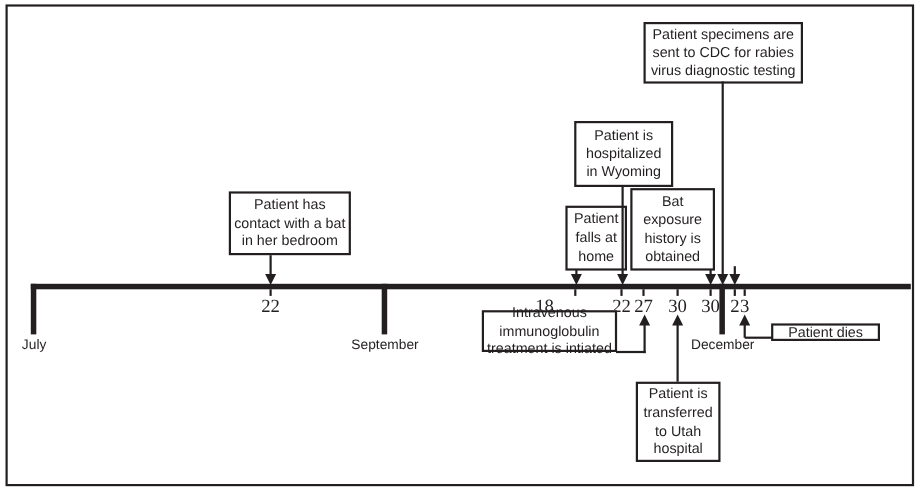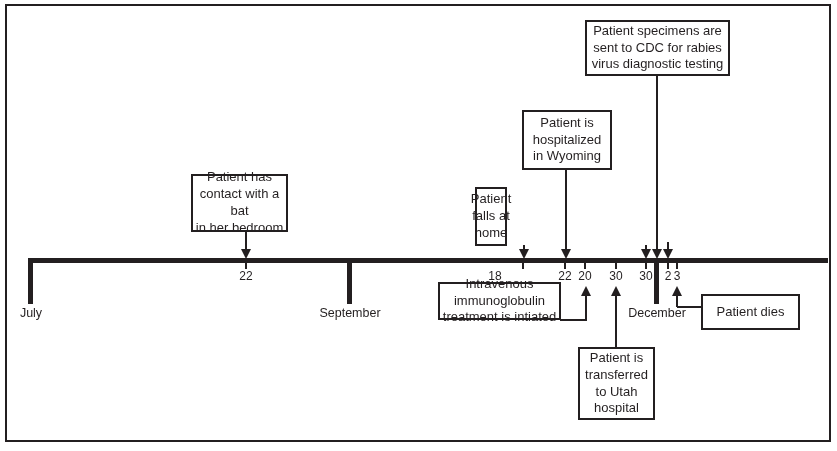--- a/index.html
+++ b/index.html
@@ -38,22 +38,23 @@
   .tick {
     position: absolute;
     top: 263px;
     width: 2px; height: 6px;
     background: var(--ink);
   }
   .tlabel {
     position: absolute;
     top: 269px;
     transform: translateX(-50%);
-    font-size: 12px;
+    font-size: 17px;
     white-space: nowrap;
+    font-family: Liberation Serif, serif;
   }
   .mlabel {
     position: absolute;
     top: 306px;
     transform: translateX(-50%);
     font-size: 12.5px;
     white-space: nowrap;
   }
   .box {
     position: absolute;
@@ -105,44 +106,48 @@
   <div class="tick" style="left:564px"></div>
   <div class="tick" style="left:584px"></div>
   <div class="tick" style="left:615px"></div>
   <div class="tick" style="left:645px"></div>
   <div class="tick" style="left:667px"></div>
   <div class="tick" style="left:676px"></div>
 
   <div class="tlabel" style="left:246px">22</div>
   <div class="tlabel" style="left:495px">18</div>
   <div class="tlabel" style="left:565px">22</div>
-  <div class="tlabel" style="left:585px">20</div>
+  <div class="tlabel" style="left:585px">27</div>
   <div class="tlabel" style="left:616px">30</div>
   <div class="tlabel" style="left:646px">30</div>
   <div class="tlabel" style="left:668px">2</div>
   <div class="tlabel" style="left:677px">3</div>
 
-  <div class="box" style="left:191px; top:174px; width:97px; height:58px">Patient has
+  <div class="box" style="left:208px; top:174px; width:111px; height:58px">Patient has
 contact with a bat
 in her bedroom</div>
   <div class="vline" style="left:245px; top:232px; height:18px"></div>
   <div class="arr-d" style="left:241px; top:249px"></div>
 
-  <div class="box" style="left:475px; top:187px; width:32px; height:59px">Patient
+  <div class="box" style="left:514px; top:187px; width:56px; height:59px">Patient
 falls at
 home</div>
   <div class="vline" style="left:523px; top:245px; height:5px"></div>
   <div class="arr-d" style="left:519px; top:249px"></div>
 
   <div class="box" style="left:522px; top:110px; width:90px; height:60px">Patient is
 hospitalized
 in Wyoming</div>
   <div class="vline" style="left:565px; top:169px; height:81px"></div>
   <div class="arr-d" style="left:561px; top:249px"></div>
 
+  <div class="box" style="left:573px; top:171px; width:77px; height:75px">Bat
+exposure
+history is
+obtained</div>
   <div class="vline" style="left:645px; top:245px; height:5px"></div>
   <div class="arr-d" style="left:641px; top:249px"></div>
 
   <div class="box" style="left:585px; top:20px; width:145px; height:56px">Patient specimens are
 sent to CDC for rabies
 virus diagnostic testing</div>
   <div class="vline" style="left:656px; top:74px; height:176px"></div>
   <div class="arr-d" style="left:652px; top:249px"></div>
 
   <div class="vline" style="left:667px; top:242px; height:8px"></div>
@@ -155,18 +160,18 @@
   <div class="vline" style="left:585px; top:294px; height:27px"></div>
   <div class="arr-u" style="left:581px; top:286px"></div>
 
   <div class="box" style="left:578px; top:347px; width:77px; height:73px">Patient is
 transferred
 to Utah
 hospital</div>
   <div class="vline" style="left:615px; top:294px; height:53px"></div>
   <div class="arr-u" style="left:611px; top:286px"></div>
 
-  <div class="box" style="left:701px; top:294px; width:99px; height:36px">Patient dies</div>
+  <div class="box" style="left:701px; top:294px; width:99px; height:16px">Patient dies</div>
   <div class="hline" style="left:677px; top:306px; width:25px"></div>
   <div class="vline" style="left:676px; top:294px; height:13px"></div>
   <div class="arr-u" style="left:672px; top:286px"></div>
 
 </div>
 
 </body></html>

